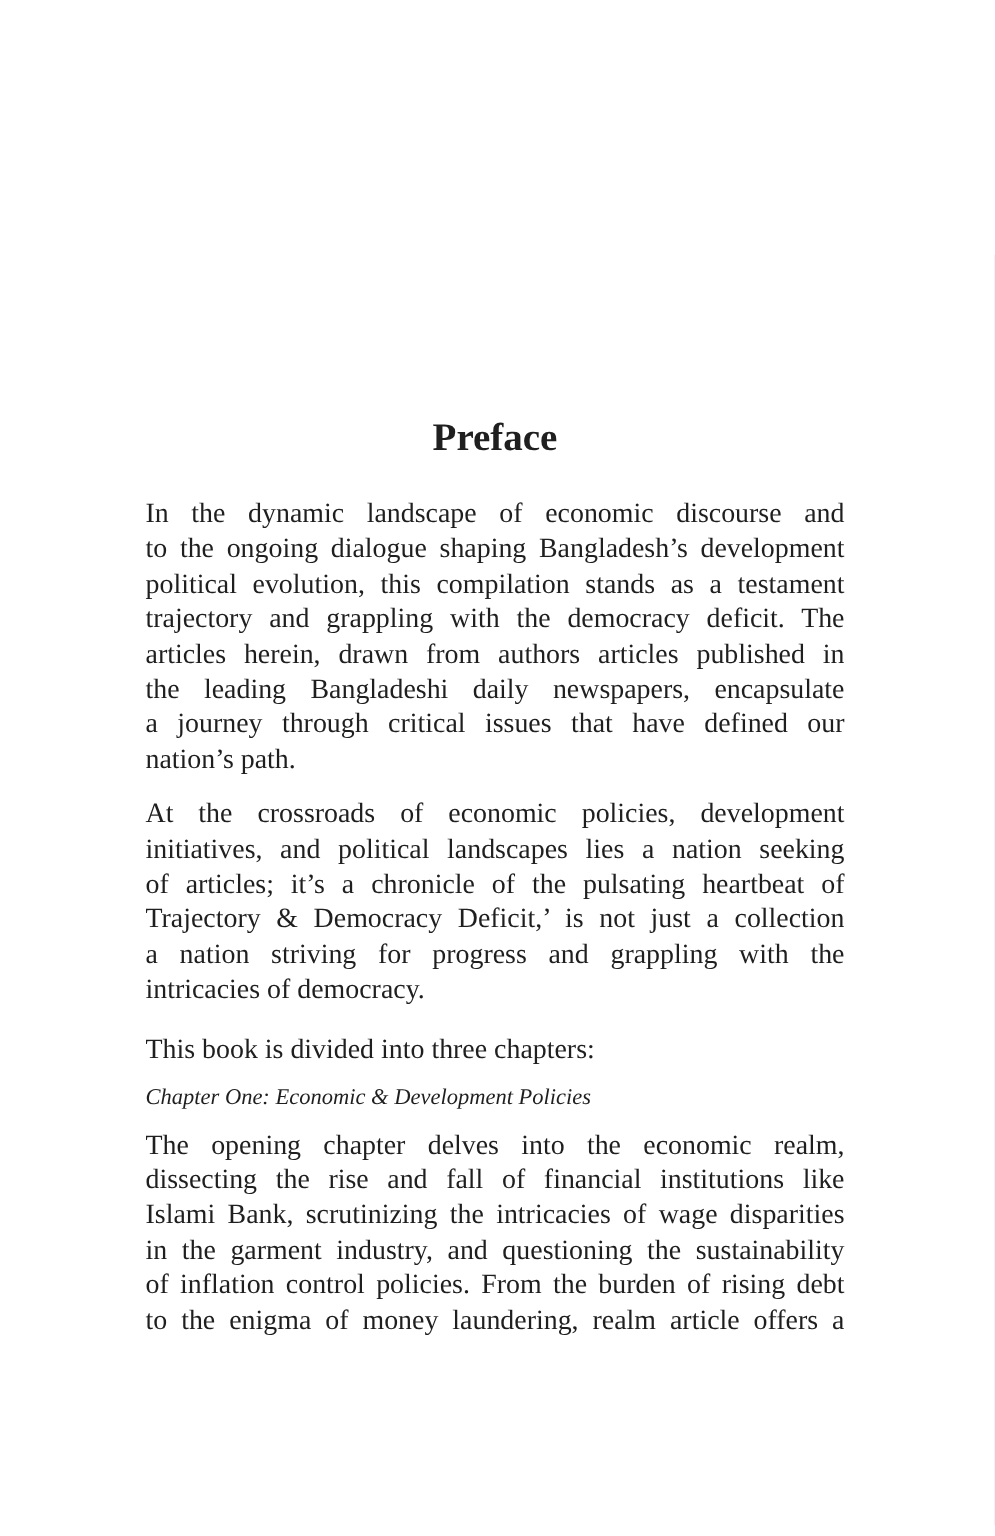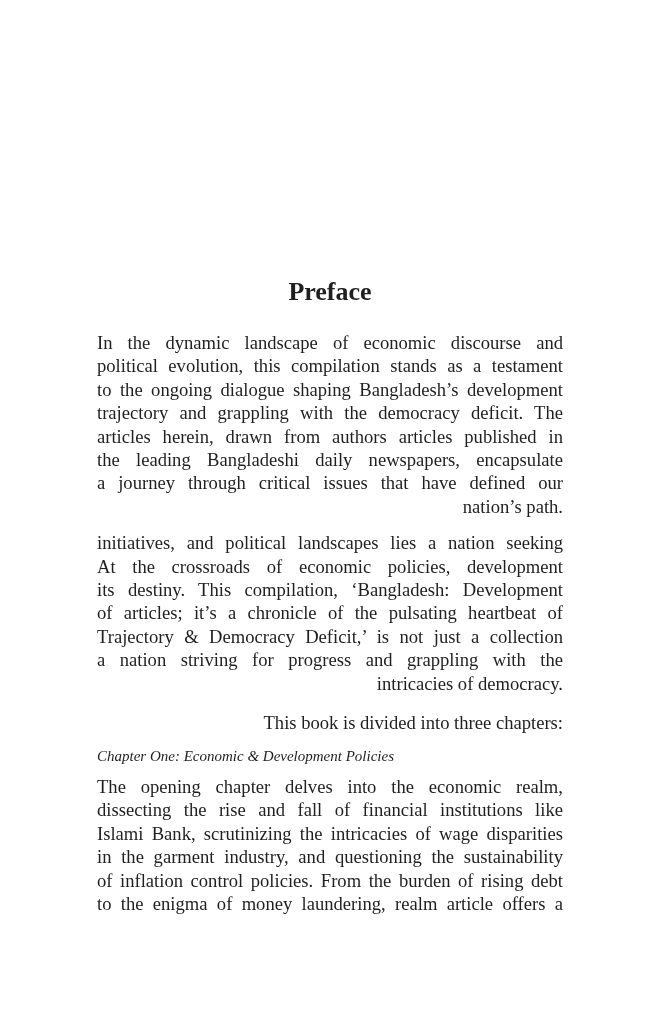--- a/index.html
+++ b/index.html
@@ -28,51 +28,50 @@
   }
   .para {
     font-size: 18.6px;
     line-height: 23.4px;
     margin: 0 0 13px 0;
   }
   .para.p2 { margin-bottom: 16px; }
   .para.p3 { margin-bottom: 10px; }
   .para.p4 { margin-bottom: 0; }
   .jl { display: block; text-align: justify; text-align-last: justify; }
-  .ll { display: block; text-align: right; }
+  .ll { display: block; text-align: left; }
   .chapter-heading {
     font-size: 15px;
     line-height: 23.4px;
     font-style: italic;
     margin: 0 0 7px 0;
   }
 </style>
 </head>
 <body>
 
 <div class="page">
   <div class="content">
 
     <h1 class="title">Preface</h1>
 
     <div class="para p1">
       <span class="jl">In the dynamic landscape of economic discourse and</span>
+      <span class="jl">to the ongoing dialogue shaping Bangladesh’s development</span>
       <span class="jl">political evolution, this compilation stands as a testament</span>
-      <span class="jl">to the ongoing dialogue shaping Bangladesh’s development</span>
       <span class="jl">trajectory and grappling with the democracy deficit. The</span>
       <span class="jl">articles herein, drawn from authors articles published in</span>
       <span class="jl">the leading Bangladeshi daily newspapers, encapsulate</span>
       <span class="jl">a journey through critical issues that have defined our</span>
       <span class="ll">nation’s path.</span>
     </div>
 
     <div class="para p2">
+      <span class="jl">At the crossroads of economic policies, development</span>
       <span class="jl">initiatives, and political landscapes lies a nation seeking</span>
-      <span class="jl">At the crossroads of economic policies, development</span>
-      <span class="jl">its destiny. This compilation, ‘Bangladesh: Development</span>
       <span class="jl">of articles; it’s a chronicle of the pulsating heartbeat of</span>
       <span class="jl">Trajectory &amp; Democracy Deficit,’ is not just a collection</span>
       <span class="jl">a nation striving for progress and grappling with the</span>
       <span class="ll">intricacies of democracy.</span>
     </div>
 
     <div class="para p3">
       <span class="ll">This book is divided into three chapters:</span>
     </div>
 

